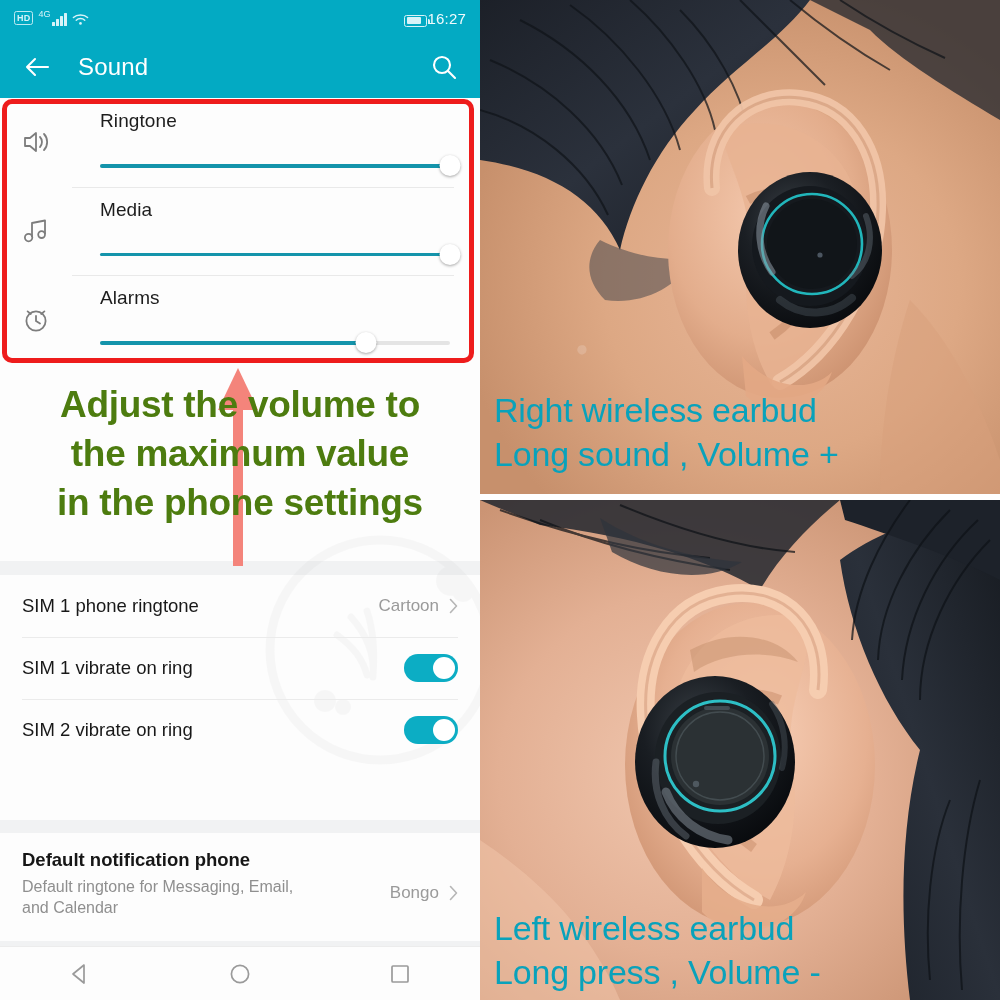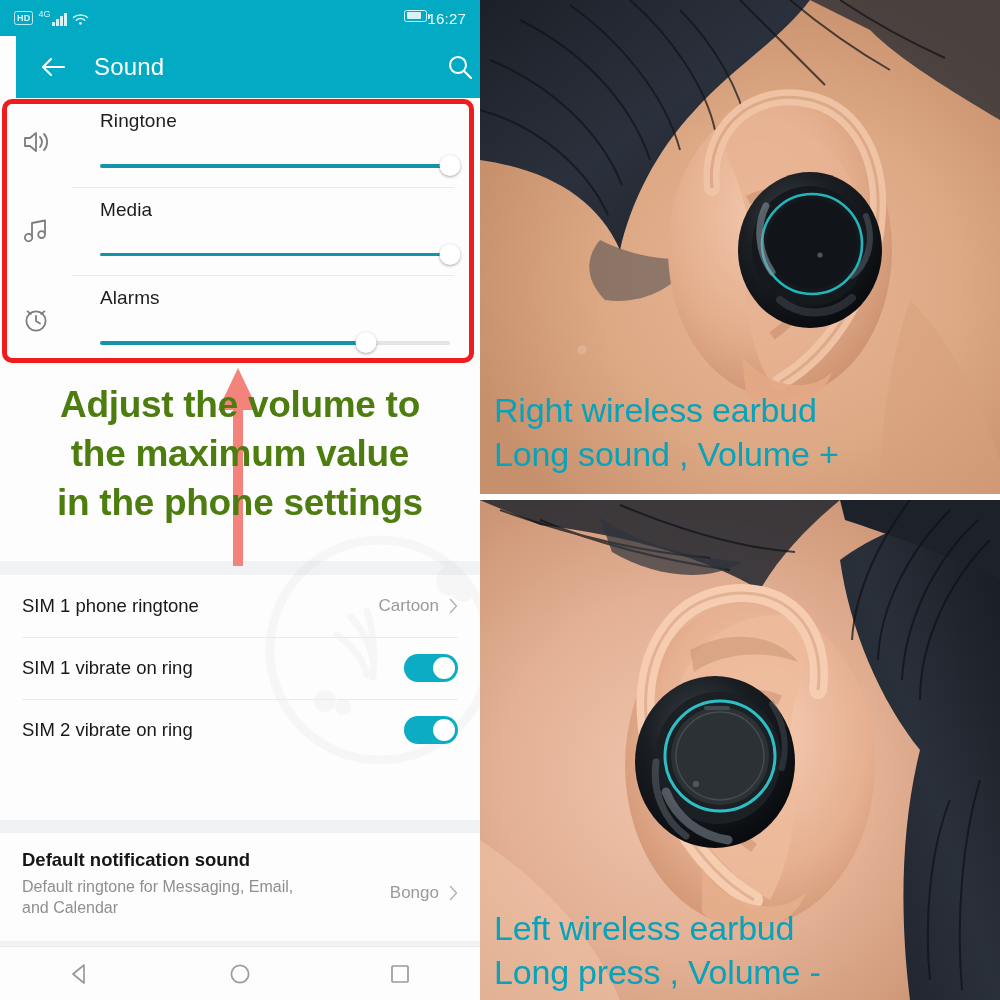--- a/index.html
+++ b/index.html
@@ -33,36 +33,36 @@
   }
   .net-group { display: flex; align-items: flex-end; gap: 1.5px; }
   .net-label { font-size: 9px; line-height: 1; margin-bottom: 7px; color: #d8f3f8; }
   .bars { display: flex; align-items: flex-end; gap: 1.5px; height: 13px; }
   .bars i { display: block; width: 2.6px; background: #d8f3f8; border-radius: .5px; }
   .bars i:nth-child(1) { height: 4px; }
   .bars i:nth-child(2) { height: 7px; }
   .bars i:nth-child(3) { height: 10px; }
   .bars i:nth-child(4) { height: 13px; }
   .wifi { width: 17px; height: 13px; position: relative; }
-  .sb-right { display: flex; align-items: flex-start; }
+  .sb-right { display: flex; align-items: flex-end; }
   .battery {
     width: 23px; height: 12px; border: 1.6px solid #d8f3f8; border-radius: 2.5px;
     position: relative; padding: 1.4px;
   }
   .battery::after {
     content: ""; position: absolute; right: -4px; top: 3px;
     width: 2.4px; height: 5px; background: #d8f3f8; border-radius: 0 1.5px 1.5px 0;
   }
   .battery > span { display: block; height: 100%; width: 78%; background: #d8f3f8; border-radius: 1px; }
   .clock { font-size: 15px; letter-spacing: .2px; color: #f0fbfd; }
 
   
   .actionbar {
     position: absolute; left: 0; top: 36px; width: 480px; height: 62px;
-    background: #03aac3; display: flex; align-items: center; padding: 0 22px; margin-left: 16px;
+    background: #03aac3; display: flex; align-items: center; padding: 0 22px;
   }
   .back-arrow { width: 30px; height: 30px; flex: 0 0 auto; }
   .ab-title {
     color: #ffffff; font-size: 24px; font-weight: 400; margin-left: 26px;
     flex: 1 1 auto; letter-spacing: .2px;
   }
   .search-icon { width: 28px; height: 28px; flex: 0 0 auto; }
 
   
   .redbox {
@@ -327,21 +327,21 @@
       <div class="listrow">
         <span class="lr-label">SIM 2 vibrate on ring</span>
         <span class="toggle"></span>
       </div>
     </div>
 
     <div class="sep-band" style="top:820px"></div>
 
     <div class="notifblock">
       <div class="nb-texts">
-        <div class="nb-title">Default notification sound</div>
+        <div class="nb-title">Default notification phone</div>
         <div class="nb-sub">Default ringtone for Messaging, Email, and Calendar</div>
       </div>
       <div class="nb-right">
         <span class="lr-value">Bongo</span>
         <span class="chev">
           <svg viewBox="0 0 9 16" width="9" height="16" aria-hidden="true">
             <path d="M1.5 1.5 L7.5 8 L1.5 14.5" stroke="#b6b6b6" stroke-width="1.6" fill="none" stroke-linecap="round" stroke-linejoin="round"></path>
           </svg>
         </span>
       </div>

